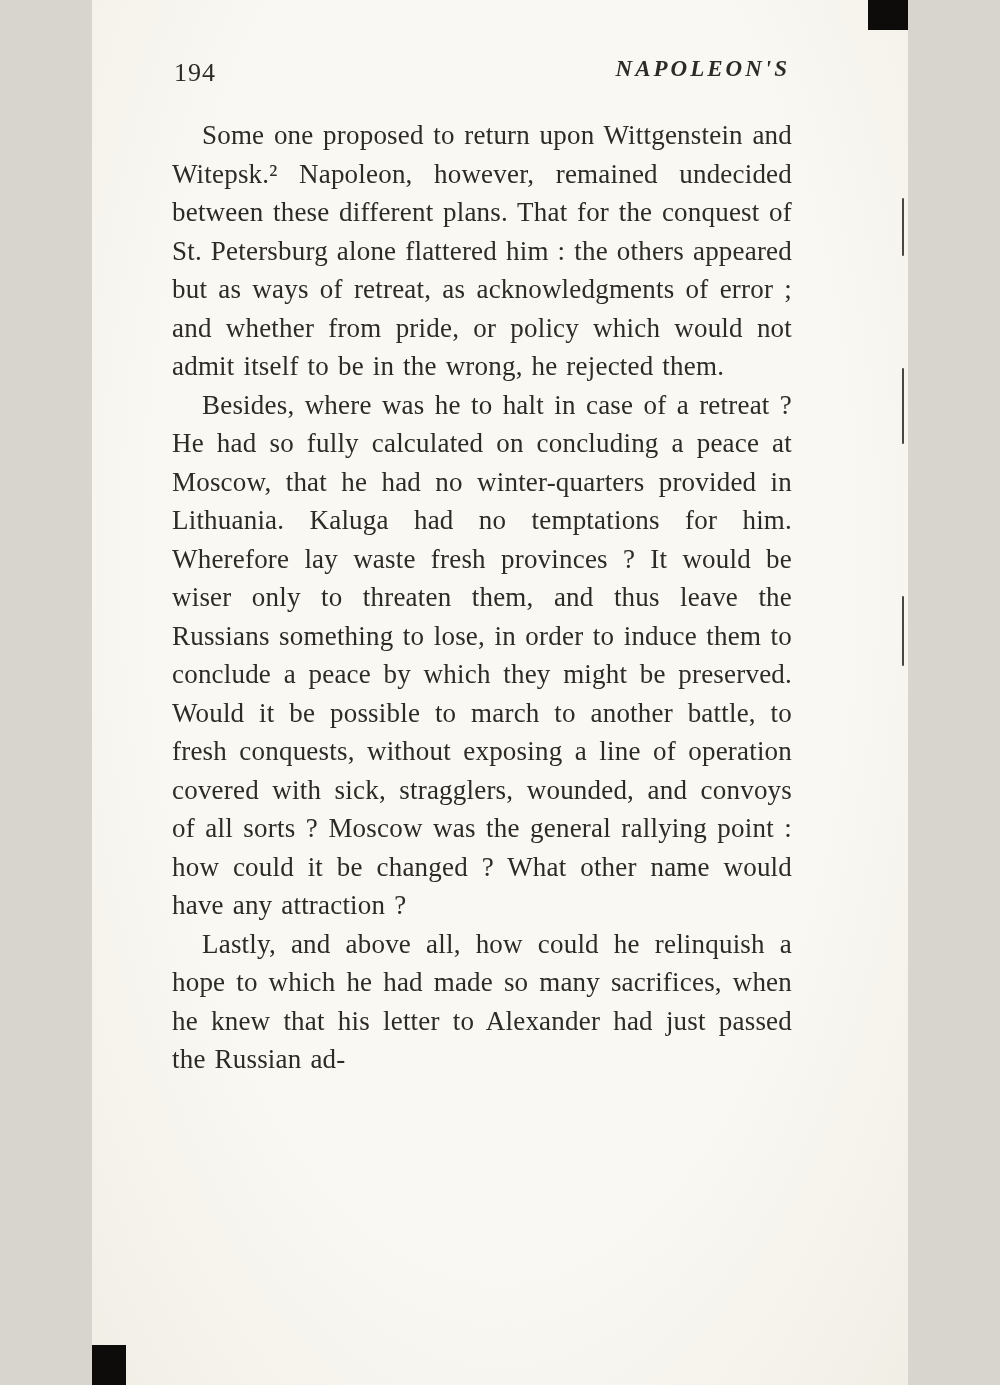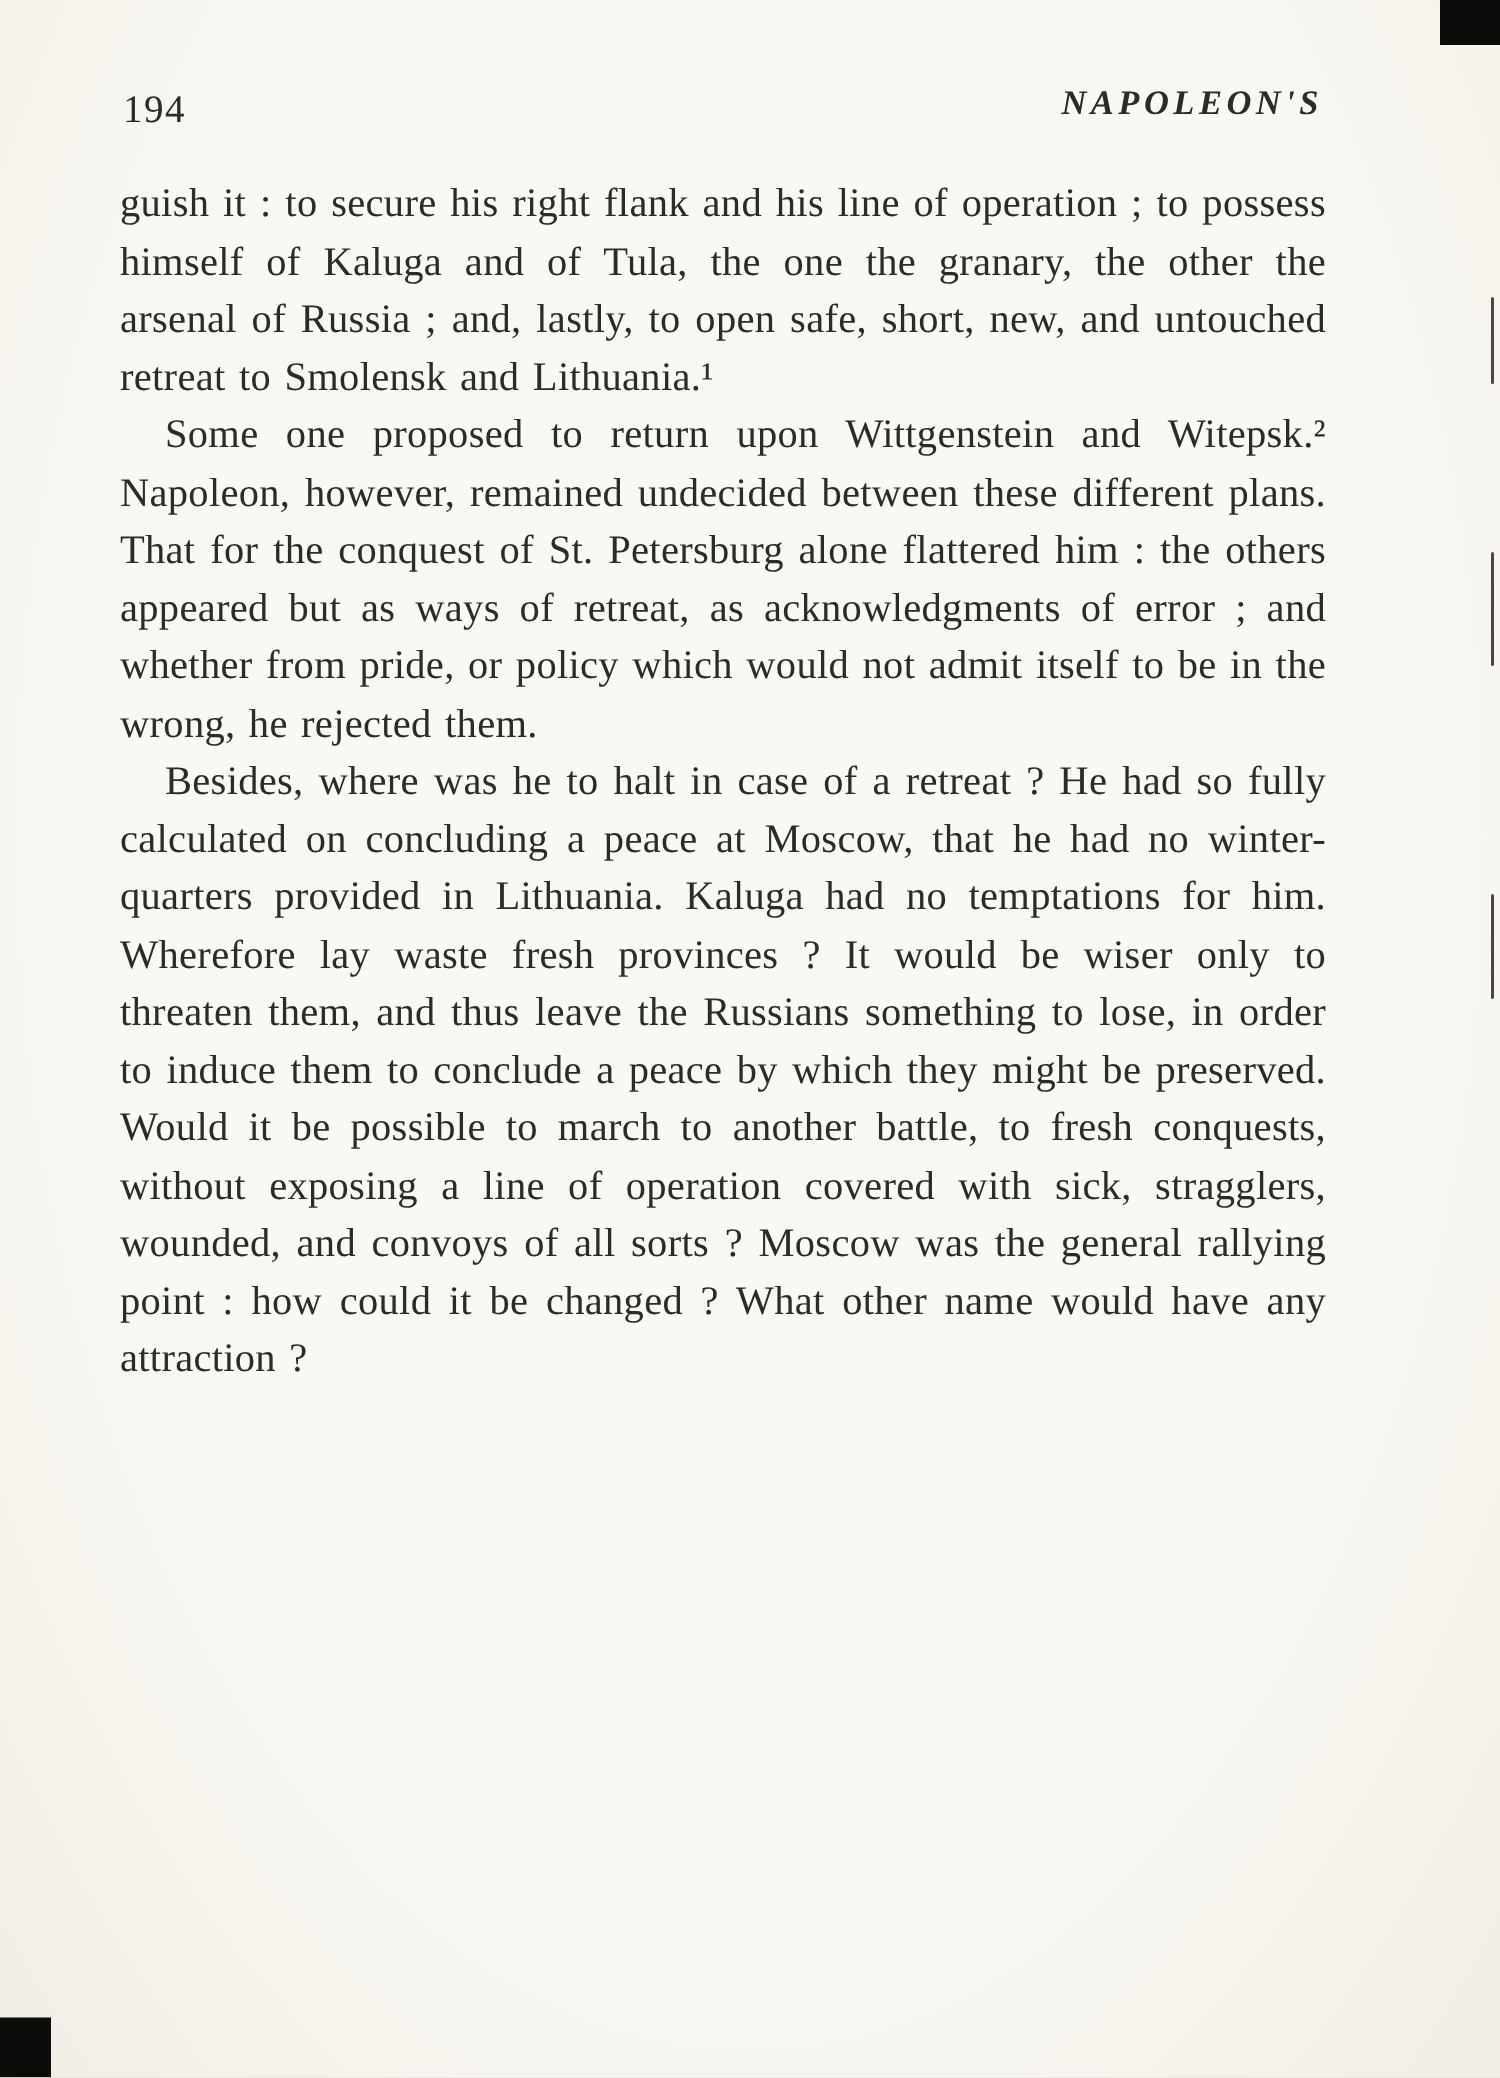--- a/index.html
+++ b/index.html
@@ -1,19 +1,19 @@
 <!DOCTYPE html>
 <html><head>
 <meta charset="utf-8">
 <style>
   * { box-sizing: border-box; margin: 0; padding: 0; }
   html, body { background: #d8d5cf; }
   .page {
     position: relative;
-    width: 1000px;
+    width: 816px;
     height: 1385px;
     margin: 0 auto;
     background: #f8f6f0;
     background-image: radial-gradient(ellipse at 50% 40%, #faf8f3 60%, #f1eee6 100%);
     font-family: "Liberation Serif", "DejaVu Serif", serif;
     color: #2d2b27;
     overflow: hidden;
   }
   .running-head {
     position: absolute;
@@ -88,23 +88,23 @@
 <body>
 
 <div class="page">
 
   <div class="running-head">
     <span class="page-number">194</span>
     <span class="header-title">NAPOLEON'S</span>
   </div>
 
   <div class="content">
-    <p class="para">guish it : to secure his right flank and his line of operation ; to possess himself of Kaluga and of Tula, the one the granary, the other the arsenal of Russia ; and, lastly, to open safe, short, new, and untouched retreat to Smolensk and Lithuania.¹</p>
     <p class="para indent">Some one proposed to return upon Wittgenstein and Witepsk.²  Napoleon, however, remained undecided between these different plans.  That for the conquest of St. Petersburg alone flattered him : the others appeared but as ways of retreat, as acknowledgments of error ; and whether from pride, or policy which would not admit itself to be in the wrong, he rejected them.</p>
     <p class="para indent">Besides, where was he to halt in case of a retreat ?  He had so fully calculated on concluding a peace at Moscow, that he had no winter-quarters provided in Lithuania. Kaluga had no temptations for him.  Wherefore lay waste fresh provinces ?  It would be wiser only to threaten them, and thus leave the Russians something to lose, in order to induce them to conclude a peace by which they might be preserved.  Would it be possible to march to another battle, to fresh conquests, without exposing a line of operation covered with sick, stragglers, wounded, and convoys of all sorts ?  Moscow was the general rallying point : how could it be changed ?  What other name would have any attraction ?</p>
+    <p class="para indent">Lastly, and above all, how could he relinquish a hope to which he had made so many sacrifices, when he knew that his letter to Alexander had just passed the Russian ad-</p>
   </div>
 
   <div class="footnotes">
   </div>
 
   <div class="artifact artifact-top-right"></div>
   <div class="artifact artifact-bottom-left"></div>
   <div class="edge-mark m1"></div>
   <div class="edge-mark m2"></div>
   <div class="edge-mark m3"></div>

